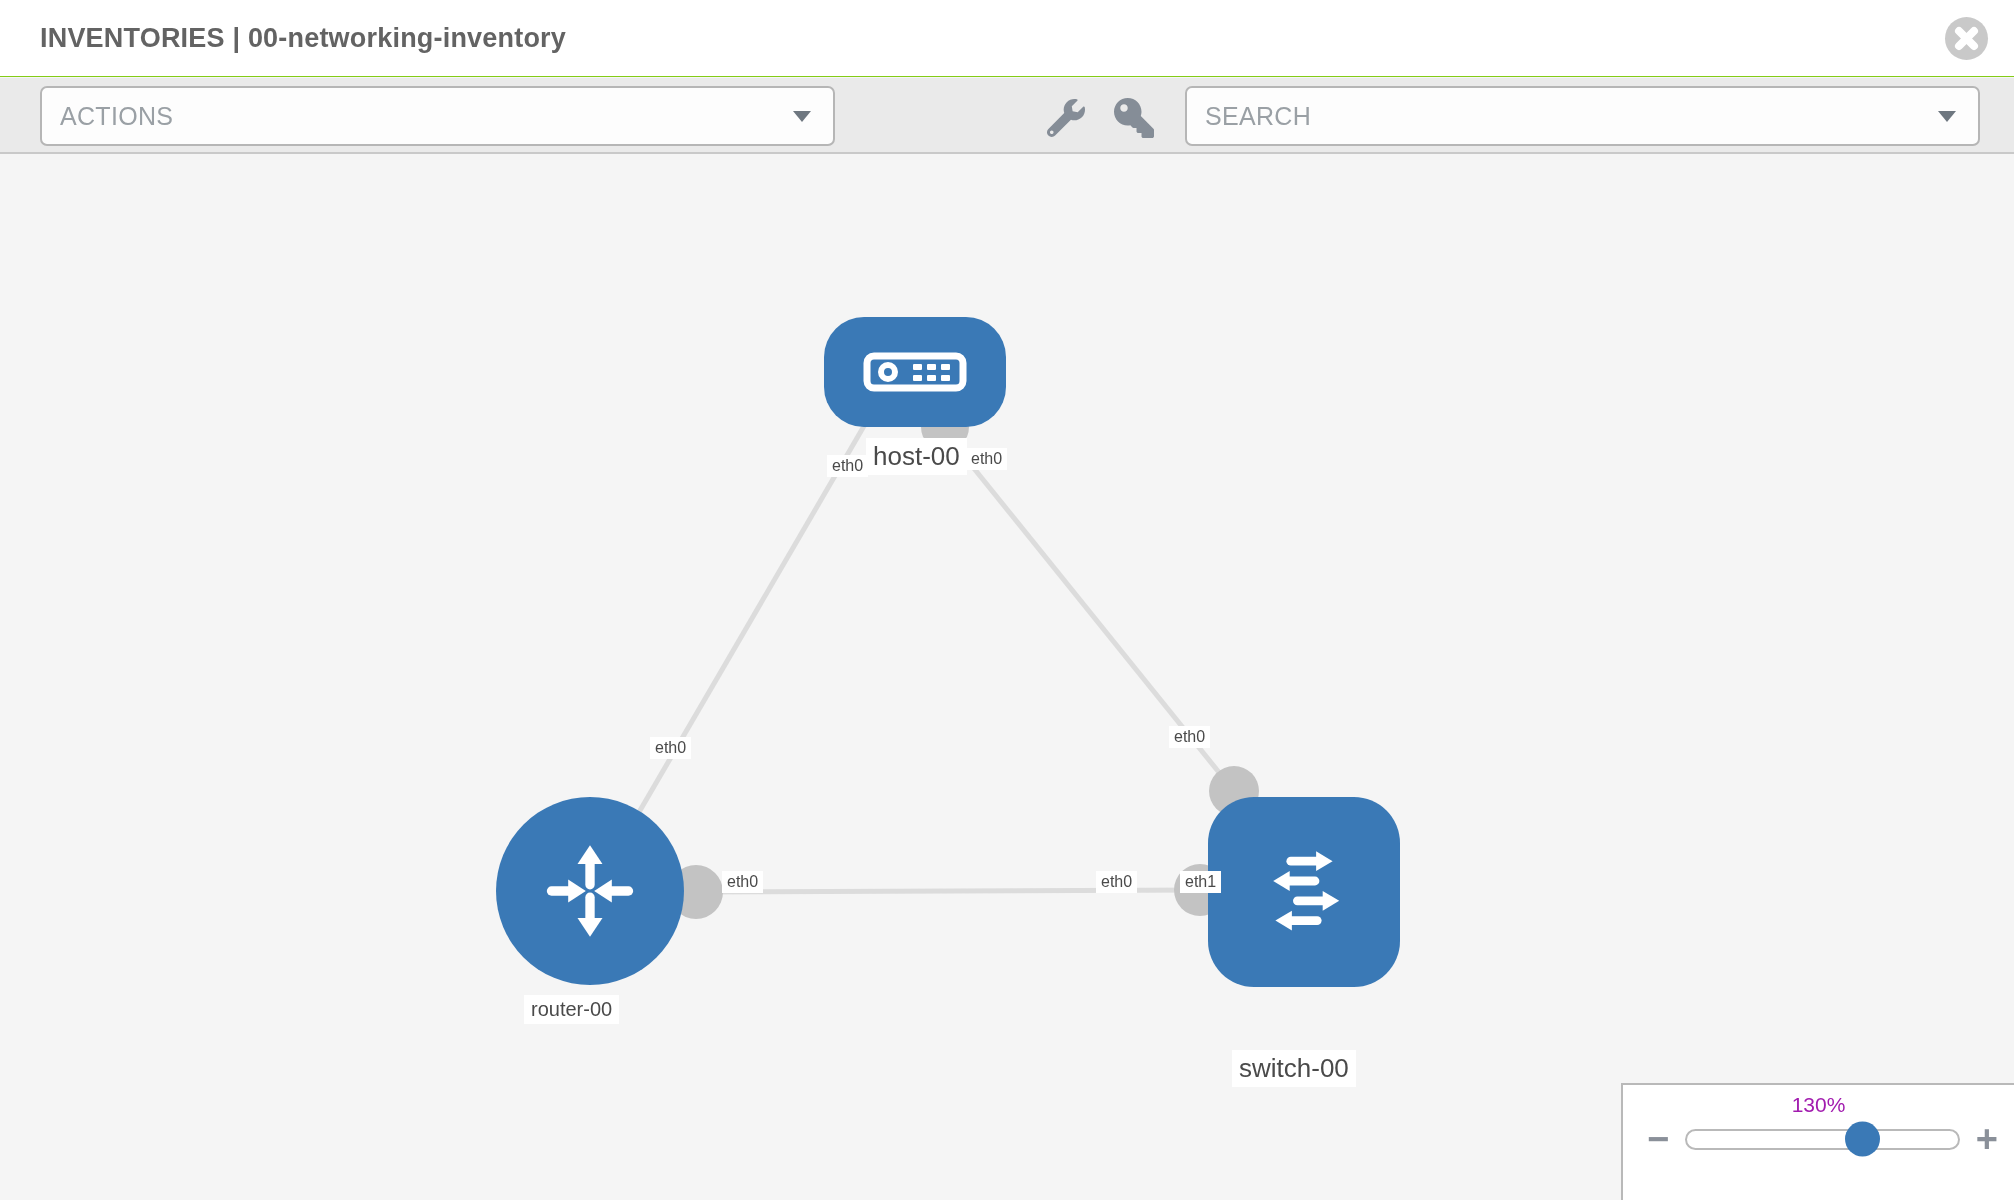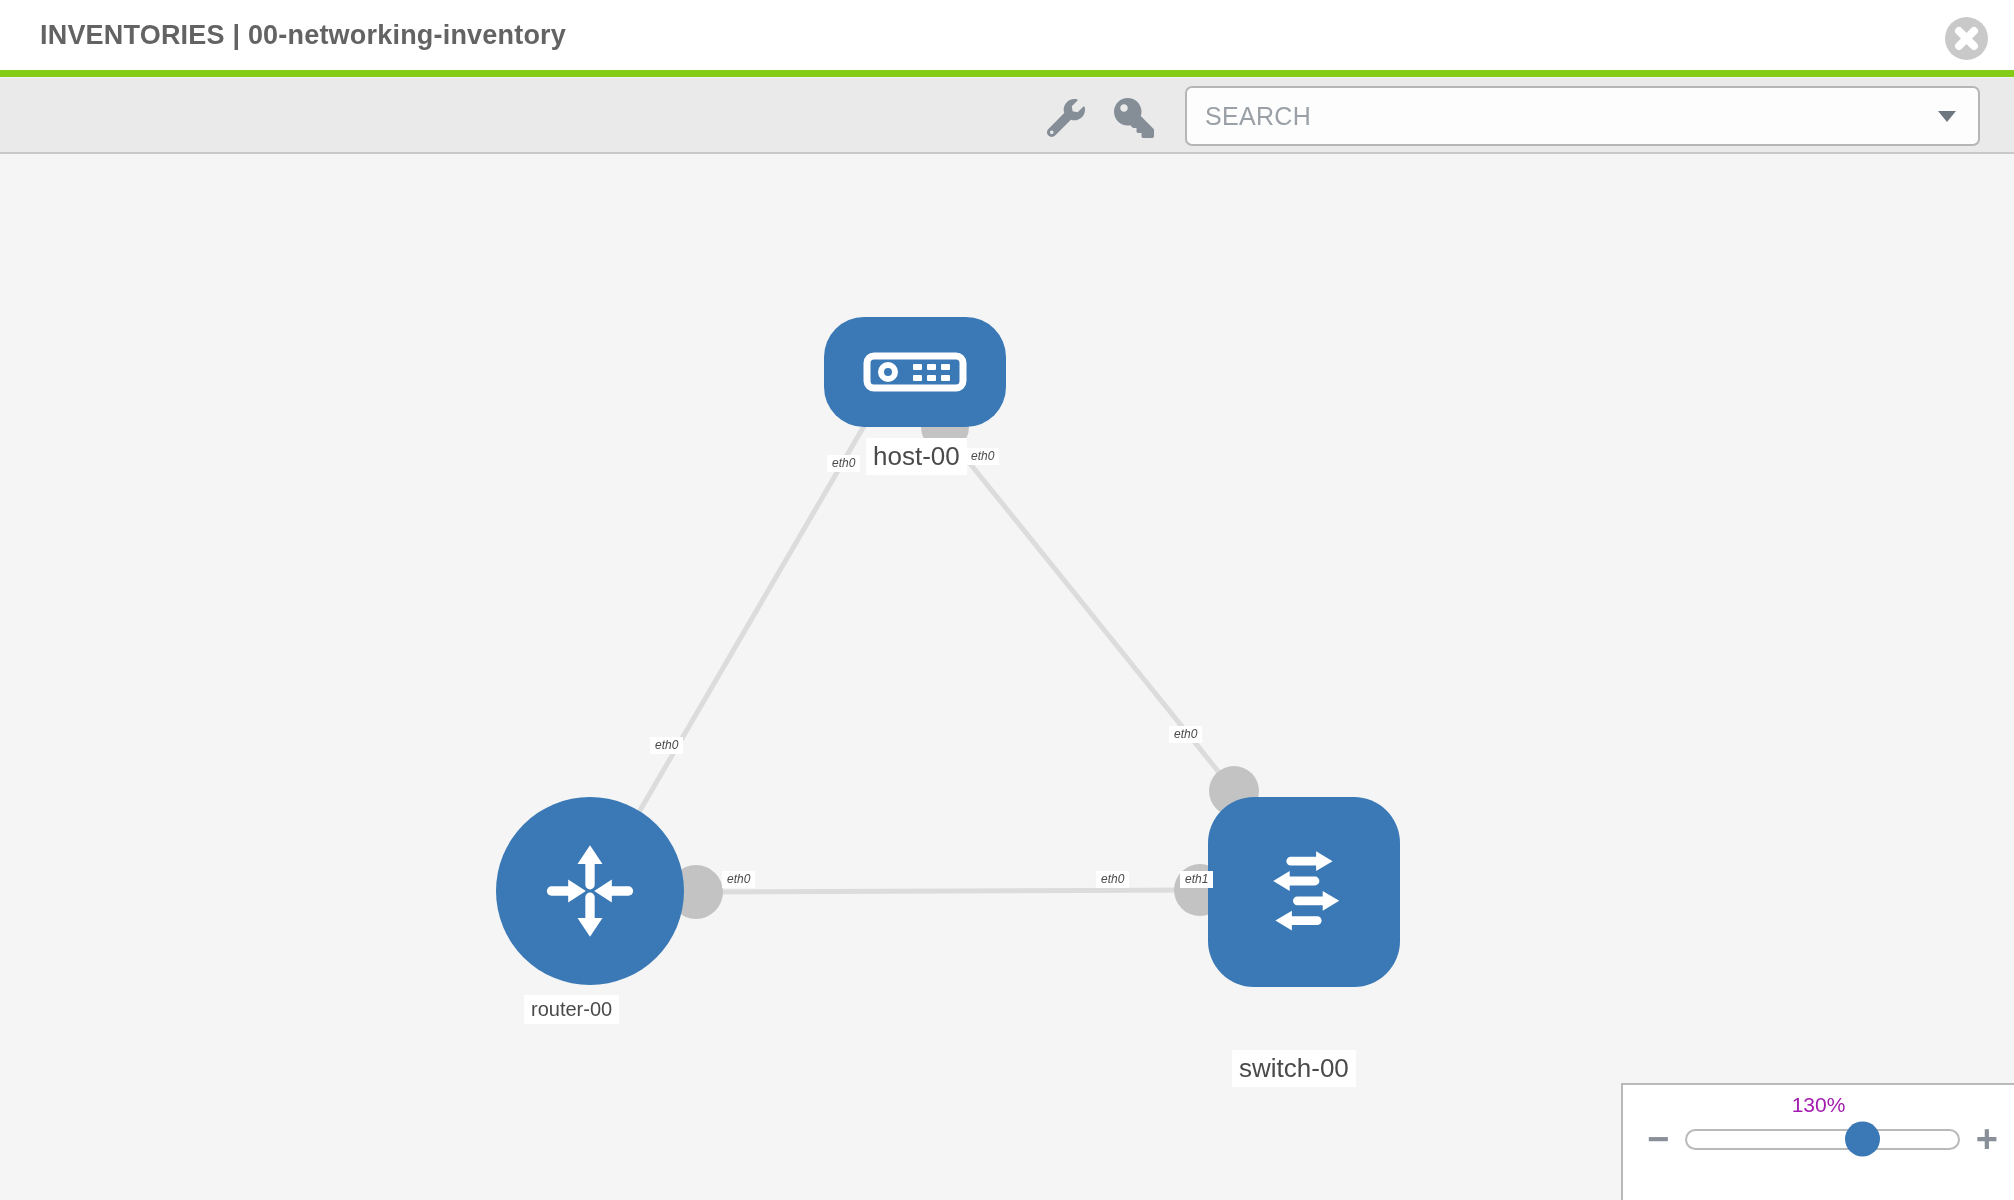--- a/index.html
+++ b/index.html
@@ -4,21 +4,21 @@
 <style>
   * { margin: 0; padding: 0; box-sizing: border-box; }
   html, body { width: 2014px; height: 1200px; }
   body { font-family: "Liberation Sans", sans-serif; background: #fff; }
 
   .window { position: relative; width: 2014px; height: 1200px; overflow: hidden; background: #f5f5f5; }
 
   
   .header {
     position: absolute; left: 0; top: 0; width: 2014px; height: 77px;
-    background: #ffffff; border-bottom: 7px solid #84cc16;
+    background: #ffffff; border-bottom: 1px solid #84cc16;
     display: flex; align-items: center; z-index: 5;
   }
   .header-title {
     margin-left: 40px; font-size: 27px; font-weight: 700; color: #636363;
     letter-spacing: 0.2px;
   }
   .close-btn {
     position: absolute; right: 26px; top: 17px; width: 43px; height: 43px;
     border-radius: 50%; background: #c9c9c9; border: none; cursor: pointer;
     display: flex; align-items: center; justify-content: center; padding: 0;
@@ -72,21 +72,21 @@
   }
   .node-host   { left: 824px; top: 317px; width: 182px; height: 110px; border-radius: 40px; }
   .node-router { left: 496px; top: 797px; width: 188px; height: 188px; border-radius: 50%; }
   .node-switch { left: 1208px; top: 797px; width: 192px; height: 190px; border-radius: 46px; }
 
   .chip {
     position: absolute; z-index: 3; background: #ffffff; color: #4a4a4a;
     white-space: nowrap; line-height: 1.25;
   }
   .node-label { font-size: 26px; padding: 2px 7px; }
-  .if-label   { font-size: 12px; padding: 1px 5px; font-style: italic; }
+  .if-label   { font-size: 16px; padding: 1px 5px; }
 
   .lbl-host    { left: 866px;  top: 438px; }
   .lbl-router  { left: 524px;  top: 995px; font-size: 20px; }
   .lbl-switch  { left: 1232px; top: 1050px; font-size: 26px; }
 
   .if-a-host   { left: 827px;  top: 455px; }
   .if-a-router { left: 650px;  top: 737px; }
   .if-b-host   { left: 966px;  top: 448px; }
   .if-b-switch { left: 1169px; top: 726px; }
   .if-c-router { left: 722px;  top: 871px; }
@@ -205,20 +205,24 @@
     <span class="header-title">INVENTORIES | 00-networking-inventory</span>
     <button class="close-btn">
       <svg width="43" height="43" viewBox="0 0 43 43">
         <line x1="14" y1="14" x2="29" y2="29" stroke="#fff" stroke-width="8" stroke-linecap="round"></line>
         <line x1="29" y1="14" x2="14" y2="29" stroke="#fff" stroke-width="8" stroke-linecap="round"></line>
       </svg>
     </button>
   </div>
 
   <div class="toolbar">
+    <div class="dropdown dropdown-actions">
+      <span class="dropdown-label">ACTIONS</span>
+      <span class="caret-down"></span>
+    </div>
     <div class="dropdown dropdown-search">
       <input class="search-input" type="text" placeholder="SEARCH" style="">
       <span class="caret-down"></span>
     </div>
   </div>
 
   <button class="tool-icon-btn tool-wrench">
     <svg width="38" height="38" viewBox="0 0 512 512">
       <path fill="#858d97" d="M507.73 109.1c-2.24-9.03-13.54-12.09-20.12-5.51l-74.36 74.36-67.88-11.31-11.31-67.88 74.36-74.36c6.62-6.62 3.43-17.9-5.66-20.16-47.38-11.74-99.55.91-136.58 37.93-39.64 39.64-50.55 97.1-34.05 147.2L18.74 402.76c-24.99 24.99-24.99 65.51 0 90.5 24.99 24.99 65.51 24.99 90.5 0l213.21-213.21c50.12 16.71 107.47 5.68 147.37-34.22 37.07-37.07 49.7-89.32 37.91-136.73zM64 472c-13.25 0-24-10.75-24-24 0-13.26 10.75-24 24-24s24 10.74 24 24c0 13.25-10.75 24-24 24z"></path>
     </svg>

